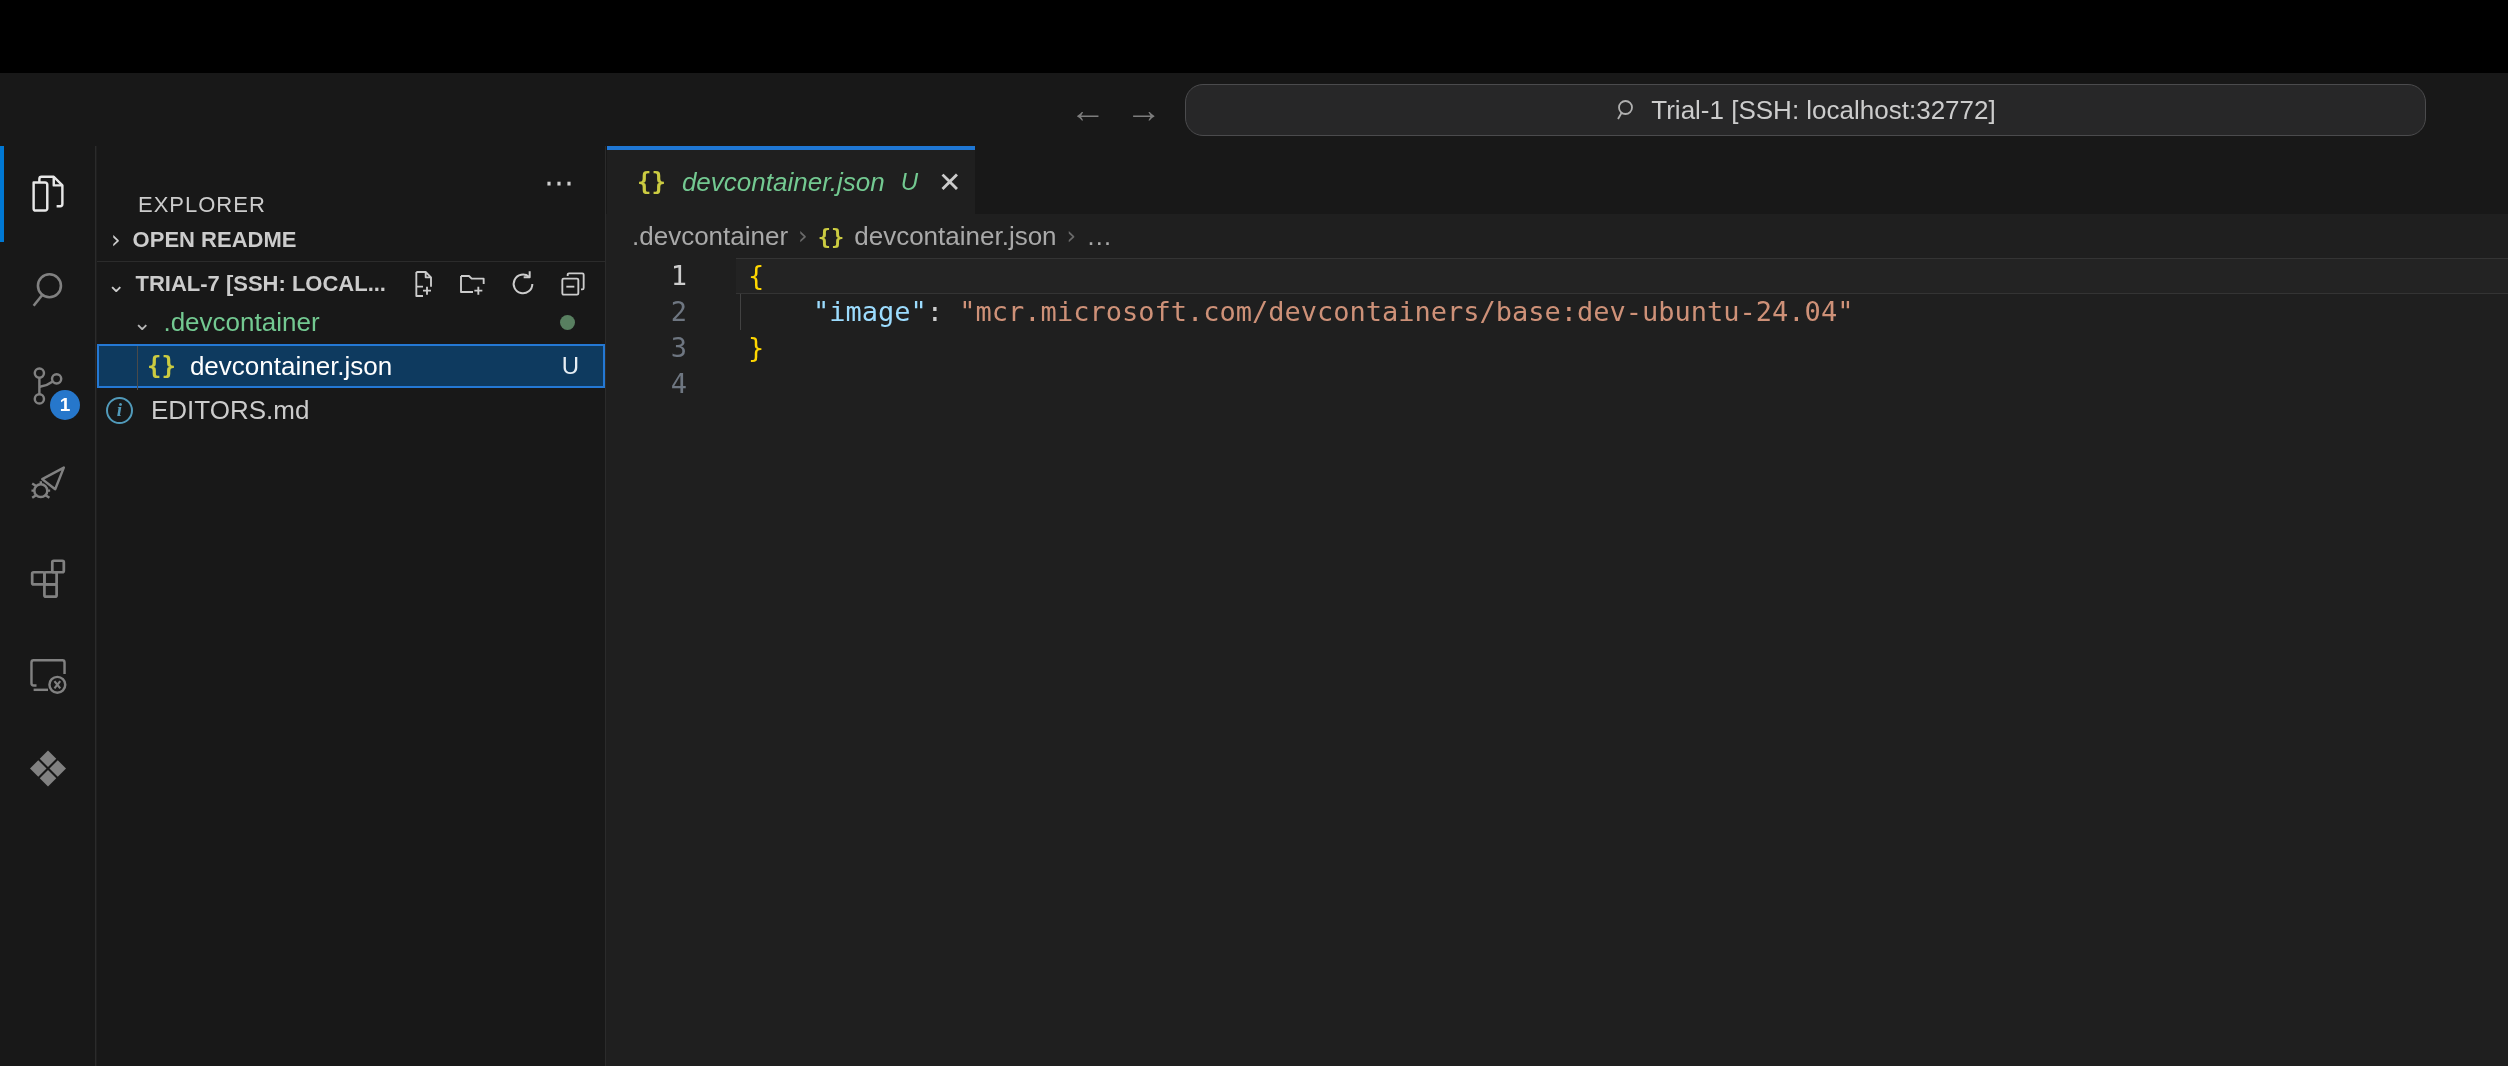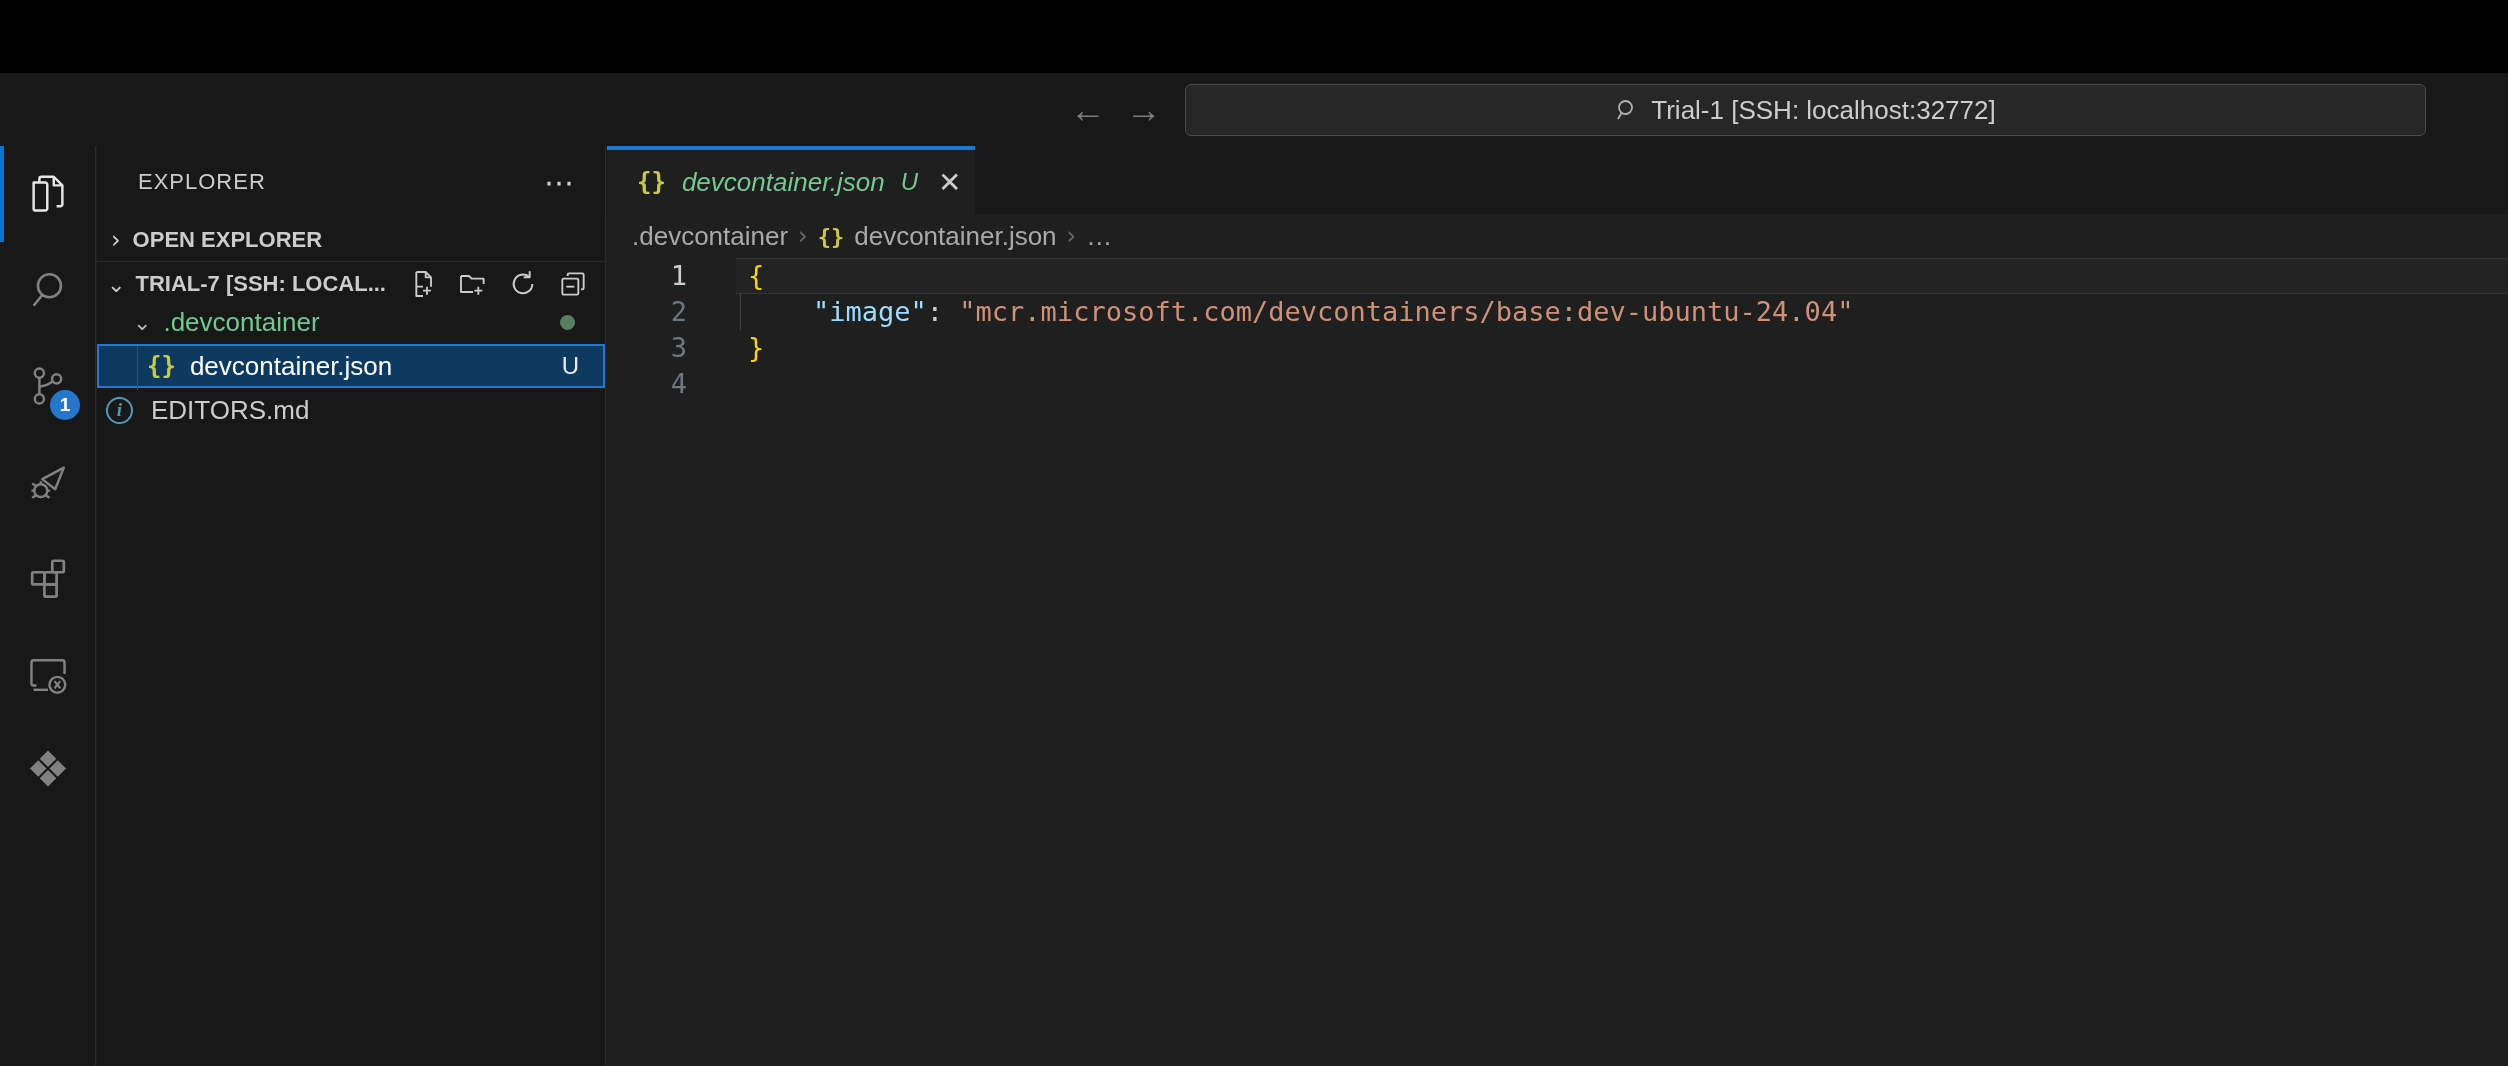--- a/index.html
+++ b/index.html
@@ -7,38 +7,38 @@
               font-family:"Liberation Sans", sans-serif; -webkit-font-smoothing:antialiased; }
 
   
   .menubar   { position:absolute; left:0; top:0; width:2508px; height:73px; background:#000; }
   .titlebar  { position:absolute; left:0; top:73px; width:2508px; height:73px; background:#181818; }
   .nav-arrow { position:absolute; top:0; height:73px; display:flex; align-items:center; justify-content:center;
                width:44px; color:#7d7d7d; font-size:36px; }
   .nav-back    { left:1066px; }
   .nav-forward { left:1122px; }
   .command-center { position:absolute; left:1185px; top:11px; width:1241px; height:52px;
-                    background:#272728; border:1px solid #4b4b4d; border-radius:6px;
+                    background:#272728; border:1px solid #4b4b4d; border-radius:18px;
                     display:flex; align-items:center; justify-content:center; gap:12px;
                     color:#cccccc; font-size:26px; }
   .command-center svg { flex:0 0 auto; }
 
   
   .activitybar { position:absolute; left:0; top:146px; width:96px; height:920px;
                  background:#181818; border-right:1px solid #2b2b2b; }
   .ab-item { position:relative; width:96px; height:96px; display:flex; align-items:center; justify-content:center; }
   .ab-item .indicator { position:absolute; left:0; top:0; width:4px; height:96px; background:#0078d4; }
   .ab-badge { position:absolute; left:50px; top:52px; width:30px; height:30px; border-radius:50%;
               background:#2677cb; color:#fff; font-size:19px; font-weight:700;
               display:flex; align-items:center; justify-content:center; }
 
   
   .sidebar { position:absolute; left:97px; top:146px; width:509px; height:920px;
              background:#181818; border-right:1px solid #2b2b2b; color:#cccccc; }
-  .sb-header { position:absolute; left:0; top:0; width:100%; height:72px; display:flex; align-items:center; }
+  .sb-header { position:absolute; left:0; top:0; width:100%; height:72px; display:flex; align-items:flex-end; }
   .sb-title  { margin-left:41px; font-size:22px; letter-spacing:1px; color:#cccccc; }
   .sb-more   { position:absolute; right:28px; top:0; height:72px; display:flex; align-items:center;
                color:#cccccc; font-size:30px; letter-spacing:3px; }
   .sb-row { position:absolute; left:0; width:100%; display:flex; align-items:center; font-size:22px; font-weight:700; }
   .row-open-editors { top:72px;  height:44px; border-bottom:1px solid #2b2b2b; }
   .row-workspace    { top:117px; height:42px; }
   .chev { color:#cccccc; font-family:"DejaVu Sans", sans-serif; font-weight:400; }
   .chev-right { margin-left:14px; margin-right:12px; font-size:24px; }
   .chev-down  { margin-left:10px; margin-right:10px; font-size:22px; }
   .ws-actions { position:absolute; right:16px; display:flex; gap:18px; align-items:center; }
@@ -166,21 +166,21 @@
 </div>
 
 <div class="sidebar">
   <div class="sb-header">
     <span class="sb-title">EXPLORER</span>
     <span class="sb-more">⋯</span>
   </div>
 
   <div class="sb-row row-open-editors">
     <span class="chev chev-right">›</span>
-    <span>OPEN EXPLORER</span>
+    <span>OPEN README</span>
   </div>
 
   <div class="sb-row row-workspace">
     <span class="chev chev-down">⌄</span>
     <span>TRIAL-7 [SSH: LOCAL...</span>
     <span class="ws-actions">
       <svg width="32" height="32" viewBox="0 0 24 24" fill="none" stroke="#cccccc" stroke-width="1.4" stroke-linejoin="round">
         <path d="M7 3 h7 l4 4 v7 M14 3 v4 h4 M12 14 h-5 M7 3 v18 h5"></path>
           <path d="M15 14 v6 M12 17 h6"></path>
       </svg>

